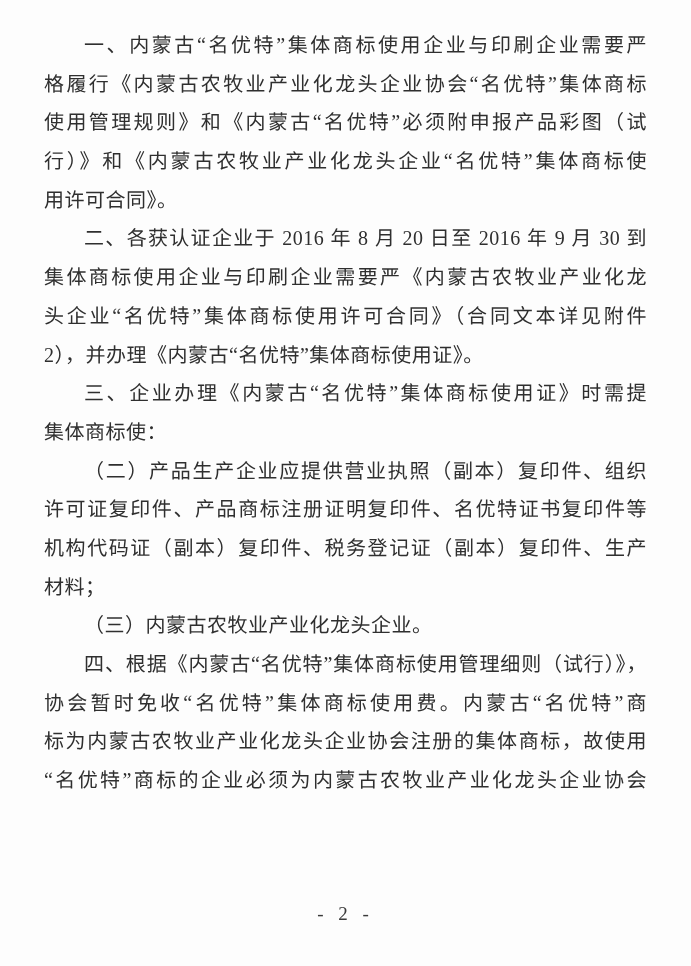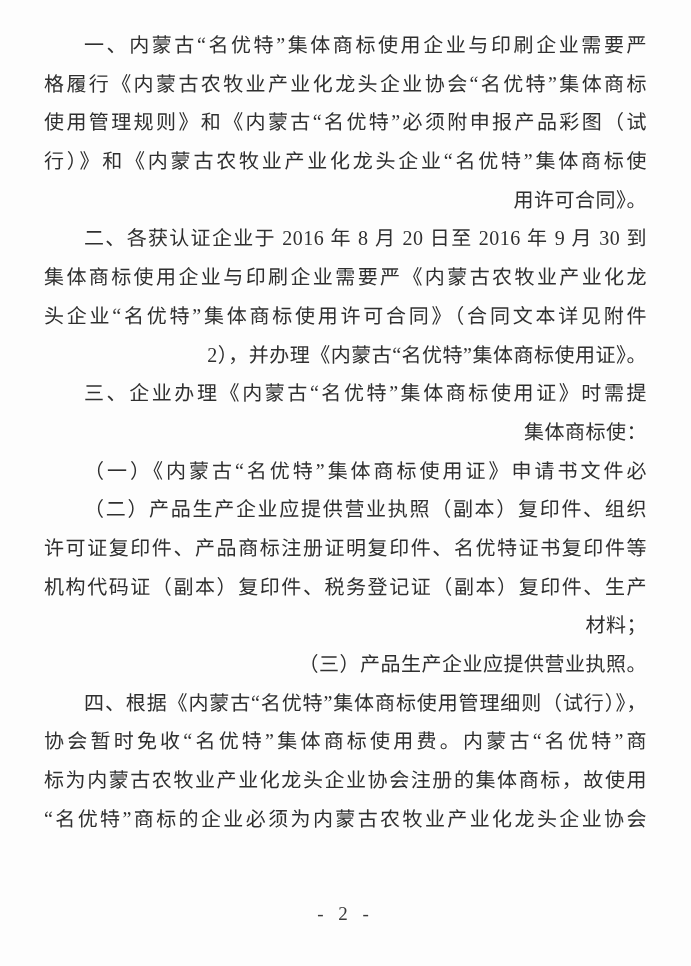--- a/index.html
+++ b/index.html
@@ -25,21 +25,21 @@
   .para {
     margin: 0;
     padding: 0;
   }
   .line {
     font-size: 20px;
     line-height: 38.7px;
     height: 38.7px;
     overflow: hidden;
     letter-spacing: 0.5px;
-    text-align: right;
+    text-align: left;
     white-space: nowrap;
   }
   .line.just {
     white-space: normal;
     text-align: justify;
     text-align-last: justify;
     text-justify: inter-character;
   }
   .line.first {
     text-indent: 2em;
@@ -72,30 +72,29 @@
         <div class="line first just">二、各获认证企业于 2016 年 8 月 20 日至 2016 年 9 月 30 到</div>
         <div class="line just">集体商标使用企业与印刷企业需要严《内蒙古农牧业产业化龙</div>
         <div class="line just">头企业“名优特”集体商标使用许可合同》（合同文本详见附件</div>
         <div class="line">2），并办理《内蒙古“名优特”集体商标使用证》。</div>
       </div>
       <div class="para">
         <div class="line first just">三、企业办理《内蒙古“名优特”集体商标使用证》时需提</div>
         <div class="line">集体商标使：</div>
       </div>
       <div class="para">
-        <div class="line first just">（一）《内蒙古“名优特”集体商标使用证》申请书文件必</div>
       </div>
       <div class="para">
         <div class="line first just">（二）产品生产企业应提供营业执照（副本）复印件、组织</div>
         <div class="line just">许可证复印件、产品商标注册证明复印件、名优特证书复印件等</div>
         <div class="line just">机构代码证（副本）复印件、税务登记证（副本）复印件、生产</div>
         <div class="line">材料；</div>
       </div>
       <div class="para">
-        <div class="line first">（三）产品生产企业应提供营业执照。</div>
+        <div class="line first">（三）内蒙古农牧业产业化龙头企业。</div>
       </div>
       <div class="para">
         <div class="line first just">四、根据《内蒙古“名优特”集体商标使用管理细则（试行）》，</div>
         <div class="line just">协会暂时免收“名优特”集体商标使用费。内蒙古“名优特”商</div>
         <div class="line just">标为内蒙古农牧业产业化龙头企业协会注册的集体商标，故使用</div>
         <div class="line just">“名优特”商标的企业必须为内蒙古农牧业产业化龙头企业协会</div>
       </div>
     </div>
   <div class="page-number">- 2 -</div>
 </div>

